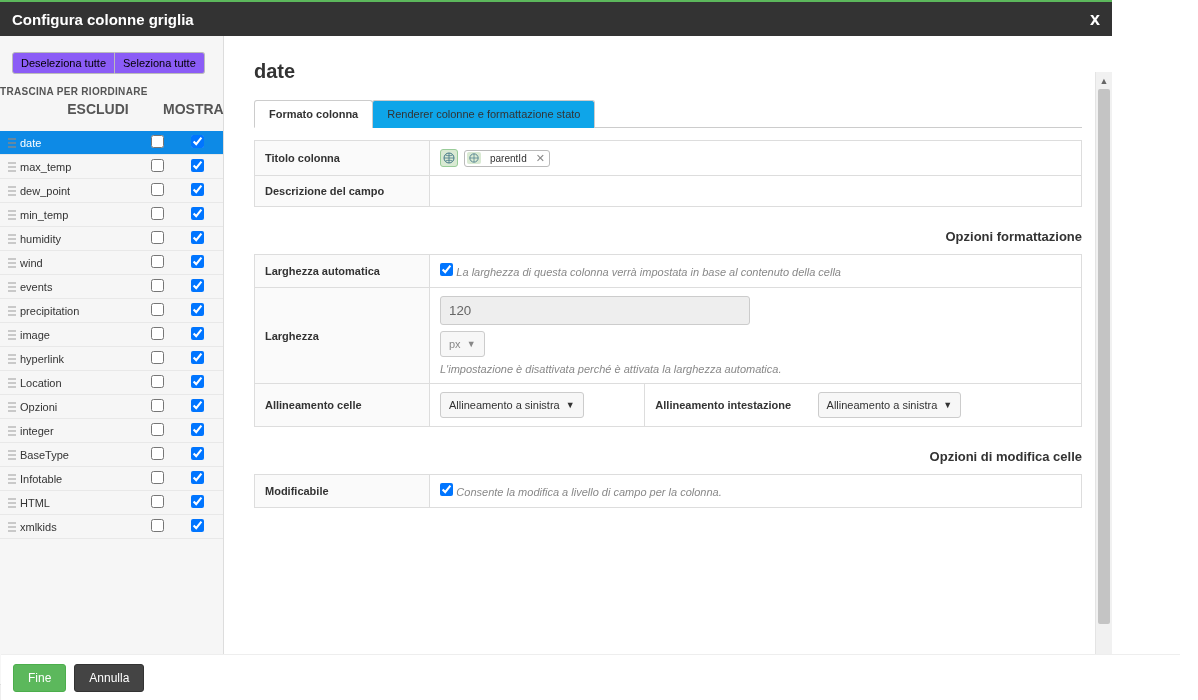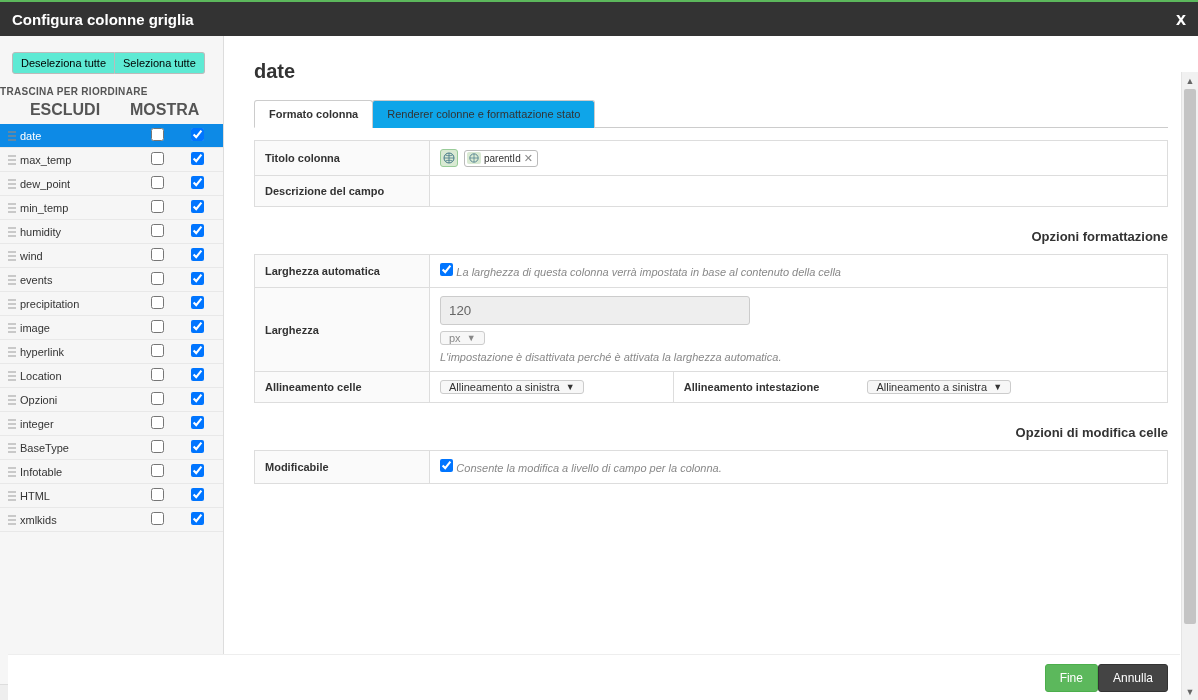--- a/index.html
+++ b/index.html
@@ -1,28 +1,28 @@
 <!DOCTYPE html>
 <html><head>
 <meta charset="utf-8">
 <style>
 * { box-sizing: border-box; margin: 0; padding: 0; }
 body { font-family: Arial, Helvetica, sans-serif; font-size: 12px; color: #333; background: #fff; width: 1198px; height: 700px; overflow: hidden; position: relative; }
-.dialog { width: 1198px; height: 700px; display: flex; flex-direction: column; }
+.dialog { width: 1112px; height: 700px; display: flex; flex-direction: column; }
 .header { background: #333; color: #fff; height: 36px; display: flex; align-items: center; justify-content: space-between; padding: 0 12px; border-top: 2px solid #5cb85c; }
 .header-title { font-size: 15px; font-weight: bold; }
 .close-x { font-size: 18px; font-weight: bold; cursor: pointer; }
 .body { flex: 1; display: flex; position: relative; overflow: hidden; }
 .left-panel { width: 224px; background: #f6f6f6; border-right: 1px solid #ddd; display: flex; flex-direction: column; padding-top: 16px; }
 .btn-row { display: flex; gap: 0; padding: 0 12px 8px 12px; }
-.sbtn { background: #5eead4; border: 1px solid #bbb; padding: 4px 8px; font-size: 11px; cursor: pointer; }
+.sbtn { background: #8b5cf6; border: 1px solid #bbb; padding: 4px 8px; font-size: 11px; cursor: pointer; }
 .sbtn:first-child { border-radius: 3px 0 0 3px; }
 .sbtn:last-child { border-radius: 0 3px 3px 0; border-left: none; }
 .drag-label { font-size: 10px; font-weight: bold; color: #555; padding: 4px 0 2px 0; letter-spacing: 0.3px; }
-.col-heads { display: flex; font-size: 16px; font-weight: bold; color: #555; padding: 2px 0 5px 0; }
+.col-heads { display: flex; font-size: 14px; font-weight: bold; color: #555; padding: 2px 0 14px 0; justify-content: flex-end; }
 .col-heads .h1 { width: 130px; text-align: center; }
 .col-heads .h2 { width: 60px; text-align: center; }
 .field-list { flex: 1; overflow-y: auto; }
 .field-row { display: flex; align-items: center; height: 24px; padding: 0 6px 0 8px; border-bottom: 1px solid #e8e8e8; }
 .field-row.selected { background: #0d8ae6; color: #fff; }
 .drag-icon { width: 8px; height: 10px; margin-right: 4px; opacity: 0.4; }
 .field-row.selected .drag-icon { opacity: 0.7; }
 .drag-icon svg { width: 8px; height: 10px; display: block; }
 .field-name { flex: 1; font-size: 11px; white-space: nowrap; overflow: hidden; }
 .chk-col { width: 40px; text-align: center; }
@@ -34,30 +34,30 @@
 .page-title { font-size: 20px; font-weight: bold; margin-bottom: 16px; }
 .tabs { display: flex; border-bottom: 1px solid #ccc; margin-bottom: 12px; }
 .tab { padding: 7px 14px; font-size: 11px; border: 1px solid #ccc; border-bottom: none; background: #0ea5e9; cursor: pointer; margin-right: -1px; position: relative; top: 1px; border-radius: 3px 3px 0 0; }
 .tab.active { background: #fff; font-weight: bold; border-bottom: 1px solid #fff; }
 .form-table { width: 100%; border: 1px solid #ddd; border-collapse: collapse; margin-bottom: 22px; }
 .form-table td { border: 1px solid #ddd; padding: 8px 10px; vertical-align: middle; }
 .form-table td.label { width: 175px; font-size: 11px; font-weight: bold; background: #fafafa; }
 .section-h { font-size: 13px; font-weight: bold; margin: 10px 0 10px 0; text-align: right; }
 .tag-box { display: flex; align-items: center; gap: 6px; }
 .tag-icon1 { width: 18px; height: 18px; background: #d9ead3; border: 1px solid #9c9; border-radius: 3px; display: inline-flex; align-items: center; justify-content: center; font-size: 10px; color: #468; }
-.tag-chip { display: inline-flex; align-items: center; border: 1px solid #bbb; border-radius: 3px; padding: 1px 4px 1px 2px; background: #fff; font-size: 10px; gap: 3px; }
+.tag-chip { display: inline-flex; align-items: center; border: 1px solid #bbb; border-radius: 3px; padding: 1px 4px 1px 2px; background: #fff; font-size: 10px; gap: 9px; }
 .tag-chip .ticon { width: 14px; height: 12px; background: #d9ead3; border-radius: 2px; display: inline-flex; align-items: center; justify-content: center; font-size: 8px; }
 .tag-chip .tx { color: #888; font-size: 11px; cursor: pointer; }
 .inline-desc { font-style: italic; color: #888; font-size: 11px; }
 .w-input { width: 310px; padding: 6px 8px; border: 1px solid #ccc; border-radius: 3px; background: #eee; color: #666; margin-bottom: 6px; }
-.sel { padding: 0 8px; border: 1px solid #ccc; border-radius: 3px; background: #f7f7f7; font-size: 11px; cursor: pointer; display: inline-flex; align-items: center; gap: 6px; }
+.sel { padding: 6px 8px; border: 1px solid #ccc; border-radius: 3px; background: #f7f7f7; font-size: 11px; cursor: pointer; display: inline-flex; align-items: center; gap: 6px; }
 .sel .arr { font-size: 9px; }
 .sel.disabled { color: #888; }
 .note { font-style: italic; color: #888; font-size: 11px; margin-top: 6px; }
-.footer { position: absolute; bottom: 0; left: 8px; right: 18px; height: 46px; display: flex; align-items: center; justify-content: flex-end; gap: 0; padding: 0 12px; background: #fff; border-top: 1px solid #eee; }
+.footer { position: absolute; bottom: 0; left: 1px; right: 18px; height: 46px; display: flex; align-items: center; gap: 8px; padding: 0 12px; background: #fff; border-top: 1px solid #eee; }
 .btn { padding: 6px 14px; border-radius: 3px; font-size: 12px; cursor: pointer; border: 1px solid transparent; }
 .btn-primary { background: #5cb85c; color: #fff; border-color: #4cae4c; }
 .btn-dark { background: #444; color: #fff; border-color: #333; }
 .vscroll { position: absolute; right: 0; top: 36px; bottom: 0; width: 17px; background: #f1f1f1; border-left: 1px solid #e4e4e4; }
 .vscroll .varrow-up, .vscroll .varrow-down { height: 17px; display:flex; align-items:center; justify-content:center; font-size:9px; color:#666; }
 .vscroll .vtrack { position:absolute; top:17px; bottom:17px; left:0; right:0; }
 .vscroll .vthumb { position:absolute; left:2px; right:2px; top:0; height:90%; background:#c4c4c4; border-radius:2px; }
 input[type=checkbox] { cursor: pointer; }
 </style>
 </head>

